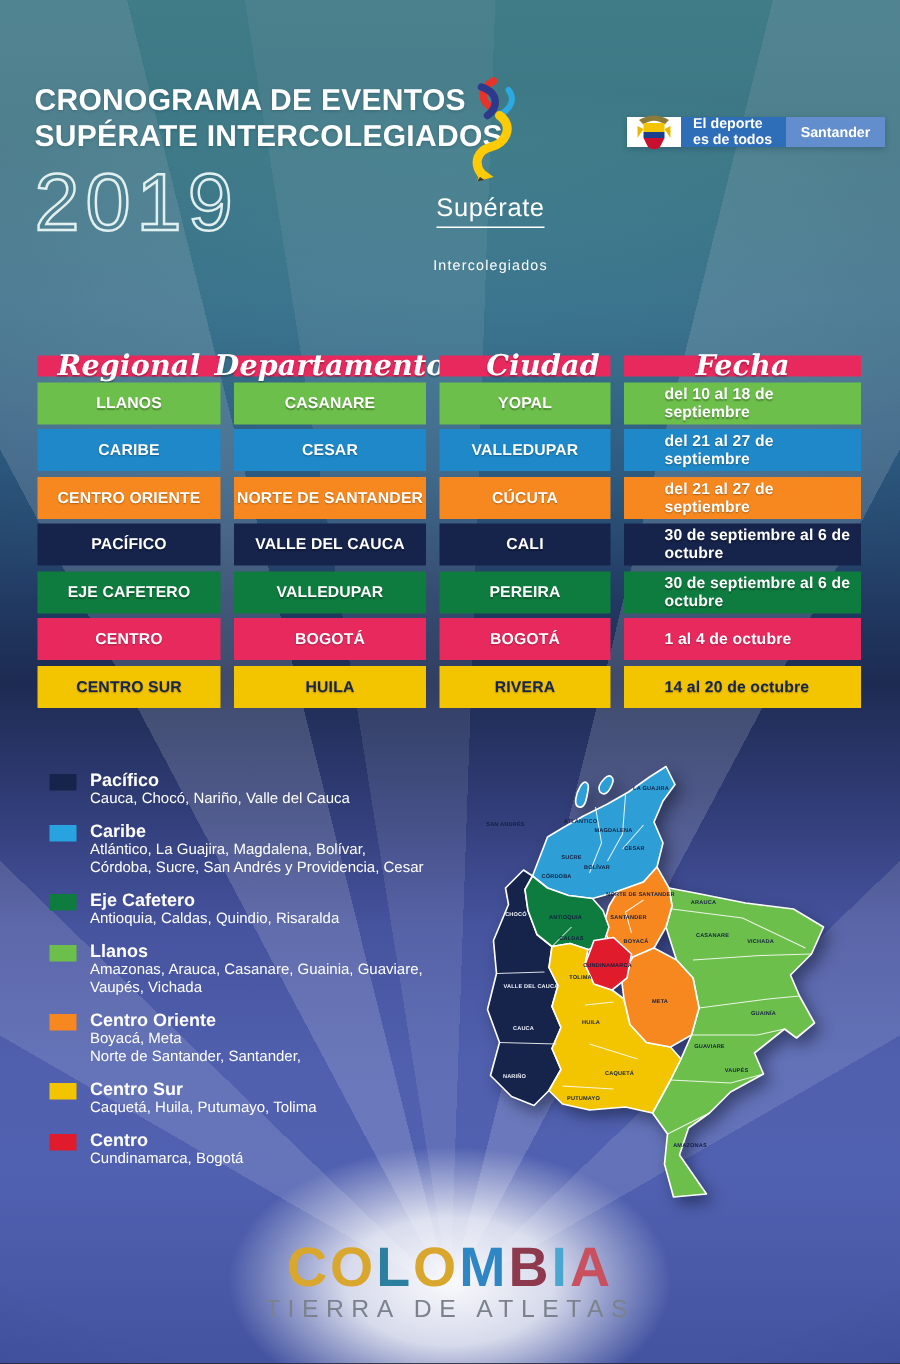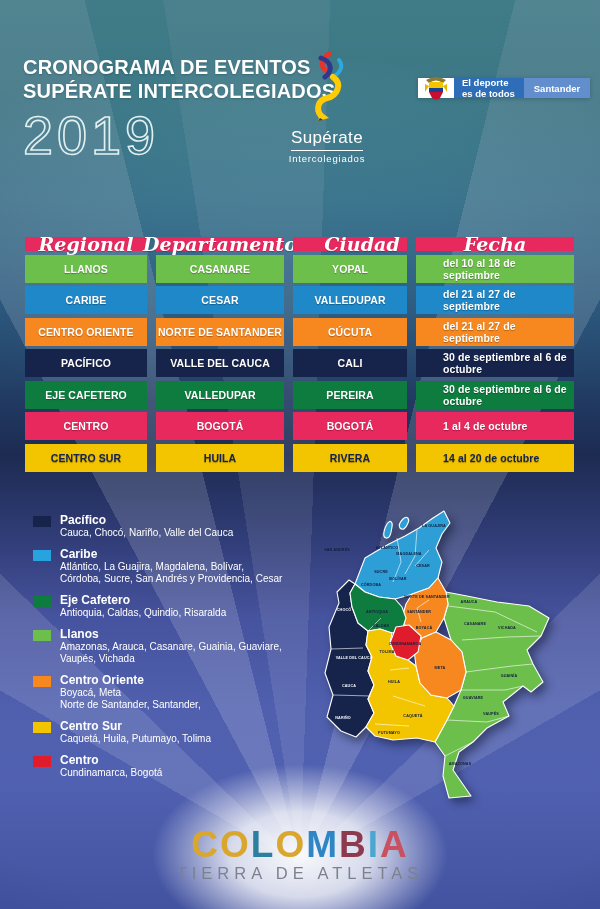--- a/index.html
+++ b/index.html
@@ -24,21 +24,21 @@
   .title-block{position:absolute;left:23px;top:55px;color:#fff;}
   .title-line{font-size:20px;font-weight:bold;letter-spacing:.2px;line-height:24px;
     text-shadow:0 1px 2px rgba(0,40,40,.25);}
   .year{margin-top:6px;font-size:54px;line-height:52px;font-weight:400;letter-spacing:4px;
     color:transparent;-webkit-text-stroke:1.6px rgba(233,245,244,.95);}
   @supports not (-webkit-text-stroke:1px #fff){.year{color:#e9f5f4;}}
 
   .superate-logo{position:absolute;left:272px;top:50px;width:110px;text-align:center;color:#fff;}
   .superate-logo .sup-name{display:inline-block;font-size:17px;letter-spacing:.4px;
     border-bottom:1.5px solid #fff;padding-bottom:2px;margin-top:2px;}
-  .superate-logo .sup-sub{font-size:9.5px;letter-spacing:.8px;margin-top:2px;}
+  .superate-logo .sup-sub{font-size:9.5px;letter-spacing:.8px;margin-top:20px;}
 
   .gov-logo{position:absolute;left:418px;top:78px;display:flex;height:20px;
     box-shadow:0 1px 4px rgba(0,30,60,.25);}
   .gov-crest{width:36px;background:#fff;display:flex;align-items:center;justify-content:center;}
   .gov-slogan{width:70px;background:#2e6db8;color:#fff;font-size:9.5px;font-weight:bold;
     line-height:11px;display:flex;flex-direction:column;justify-content:center;padding-left:8px;box-sizing:border-box;}
   .gov-ministry{width:66px;background:#638ecd;color:#fff;font-size:9.5px;font-weight:bold;
     display:flex;align-items:center;justify-content:center;}
 
   

